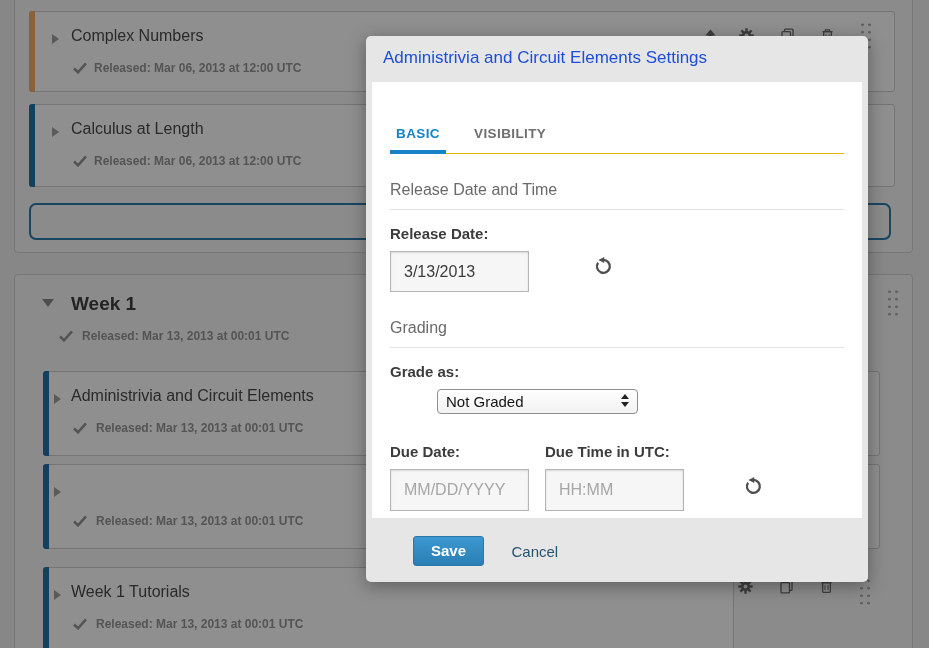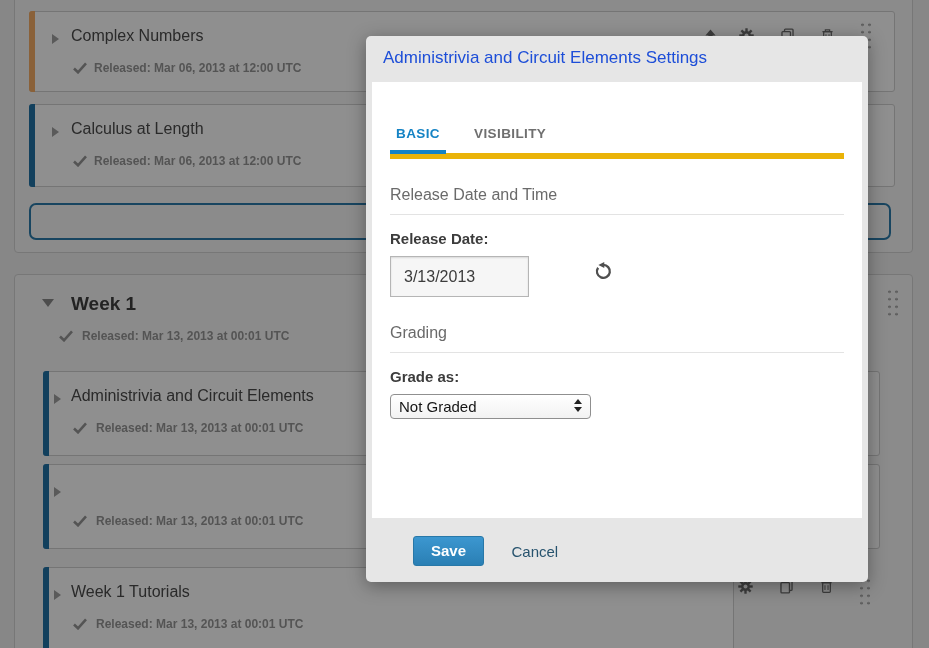--- a/index.html
+++ b/index.html
@@ -43,41 +43,41 @@
 
   
   #overlay { position:absolute; inset:0; background:rgba(0,0,0,0.44); z-index:5; }
 
   
   #modal { position:absolute; left:366px; top:36px; width:502px; height:546px; z-index:10;
     background:#e6e6e6; border-radius:5px; box-shadow:0 4px 18px rgba(0,0,0,0.35); }
   .modal-title { position:absolute; left:17px; top:12px; font-size:17px; color:#1d4ed8; }
   .modal-body { position:absolute; left:6px; top:46px; width:490px; height:436px;
     background:#ffffff; padding:40px 18px 0 18px; }
-  .tabs-wrap { display:flex; border-bottom:6px solid #eab308; }
+  .tabs-wrap { display:flex; border-bottom:1px solid #eab308; }
   .tab { font-size:13.5px; font-weight:600; letter-spacing:0.4px; padding:4px 6px 9px;
     margin-bottom:-1px; background:none; border:none; border-bottom:4px solid transparent;
     cursor:pointer; color:#6f6f6f; }
   .tab.active { color:#1583c4; border-bottom-color:#1583c4; }
   .tab + .tab { margin-left:22px; }
   .m-heading { margin-top:27px; font-size:16px; color:#6a6a6a; padding-bottom:10px;
     border-bottom:1px solid #e3e3e3; }
   .fields-row { display:flex; margin-top:15px; }
   .field-group { width:139px; margin-right:16px; }
   .field-label { display:block; font-size:15px; font-weight:bold; color:#3c3c3c; margin-bottom:9px;
     white-space:nowrap; }
   .text-input { width:139px; height:41px; border:1px solid #b5b5b5; background:#f6f6f6;
     box-shadow:inset 0 1px 2px rgba(0,0,0,0.12); font-size:16px; color:#3c3c3c;
     padding-left:13px; font-family:"Liberation Sans","DejaVu Sans",sans-serif; }
   .text-input::placeholder { color:#a6a6a6; opacity:1; }
   .reset-btn { background:none; border:none; padding:0; cursor:pointer; margin-left:49px;
     align-self:flex-start; }
   .grade-select { position:relative; margin-top:9px; width:201px; height:25px;
     border:1px solid #8f8f8f; border-radius:4px; background:linear-gradient(#ffffff,#f2f2f2);
-    display:flex; align-items:center; padding:0 8px; font-size:15px; color:#151515; cursor:pointer; }
+    display:flex; align-items:center; padding:0 8px; font-size:15px; color:#151515; cursor:pointer;margin-left:47px; }
   .select-arrows { position:absolute; right:8px; top:4px; display:flex; flex-direction:column; gap:3px; }
   .select-arrows .up { width:0; height:0; border-bottom:5px solid #222;
     border-left:4px solid transparent; border-right:4px solid transparent; }
   .select-arrows .down { width:0; height:0; border-top:5px solid #222;
     border-left:4px solid transparent; border-right:4px solid transparent; }
   .due-row { margin-top:29px; }
   .modal-footer { position:absolute; left:0; top:482px; width:100%; height:64px; padding:18px 15px;margin-left:32px; }
   .save-btn { display:inline-block; padding:5px 17px 6px; font-size:15px; font-weight:bold;
     color:#ffffff; background:linear-gradient(#3c97d0,#2a7fb4); border:1px solid #2878a8;
     border-radius:3px; cursor:pointer; font-family:"Liberation Sans","DejaVu Sans",sans-serif; }
@@ -261,20 +261,36 @@
         <label class="field-label">Grade as:</label>
         <div class="grade-select">
           <span>Not Graded</span>
           <span class="select-arrows">
             <span class="up"></span>
               <span class="down"></span>
           </span>
         </div>
       </div>
 
+      <div class="fields-row due-row">
+        <div class="field-group">
+          <label class="field-label">Due Date:</label>
+          <input class="text-input" style="height: 42px;" type="text" placeholder="MM/DD/YYYY">
+        </div>
+        <div class="field-group">
+          <label class="field-label">Due Time in UTC:</label>
+          <input class="text-input" style="height: 42px;" type="text" placeholder="HH:MM">
+        </div>
+        <button class="reset-btn" style="margin-left:44px; padding-top:33px;">
+          <svg viewBox="0 0 20 20" width="19" height="19">
+            <path d="M 9.5 4.2 A 6.8 6.8 0 1 1 4.3 7.1" fill="none" stroke="#4f4f4f" stroke-width="2.4"></path>
+            <path d="M10.8 1 L10.8 7.4 L4.6 4.2 Z" fill="#4f4f4f"></path>
+            </svg>
+        </button>
+      </div>
     </div>
 
     <div class="modal-footer">
       <button class="save-btn">Save</button>
       <a class="cancel-link">Cancel</a>
     </div>
   </div>
 
 </div>
 

